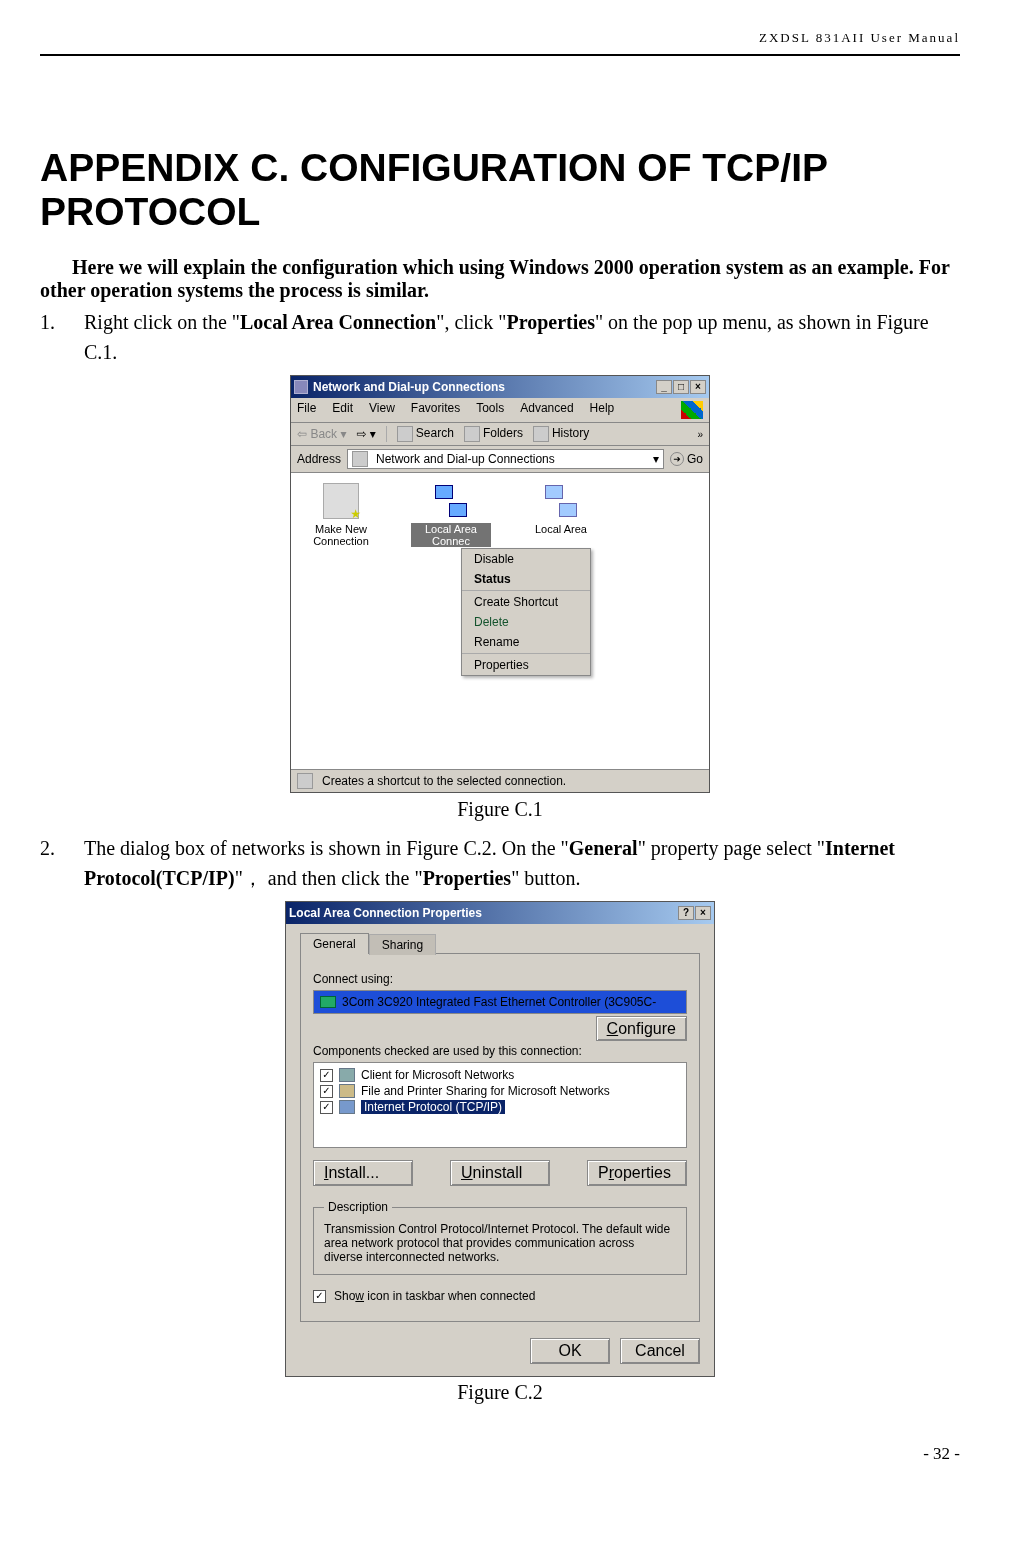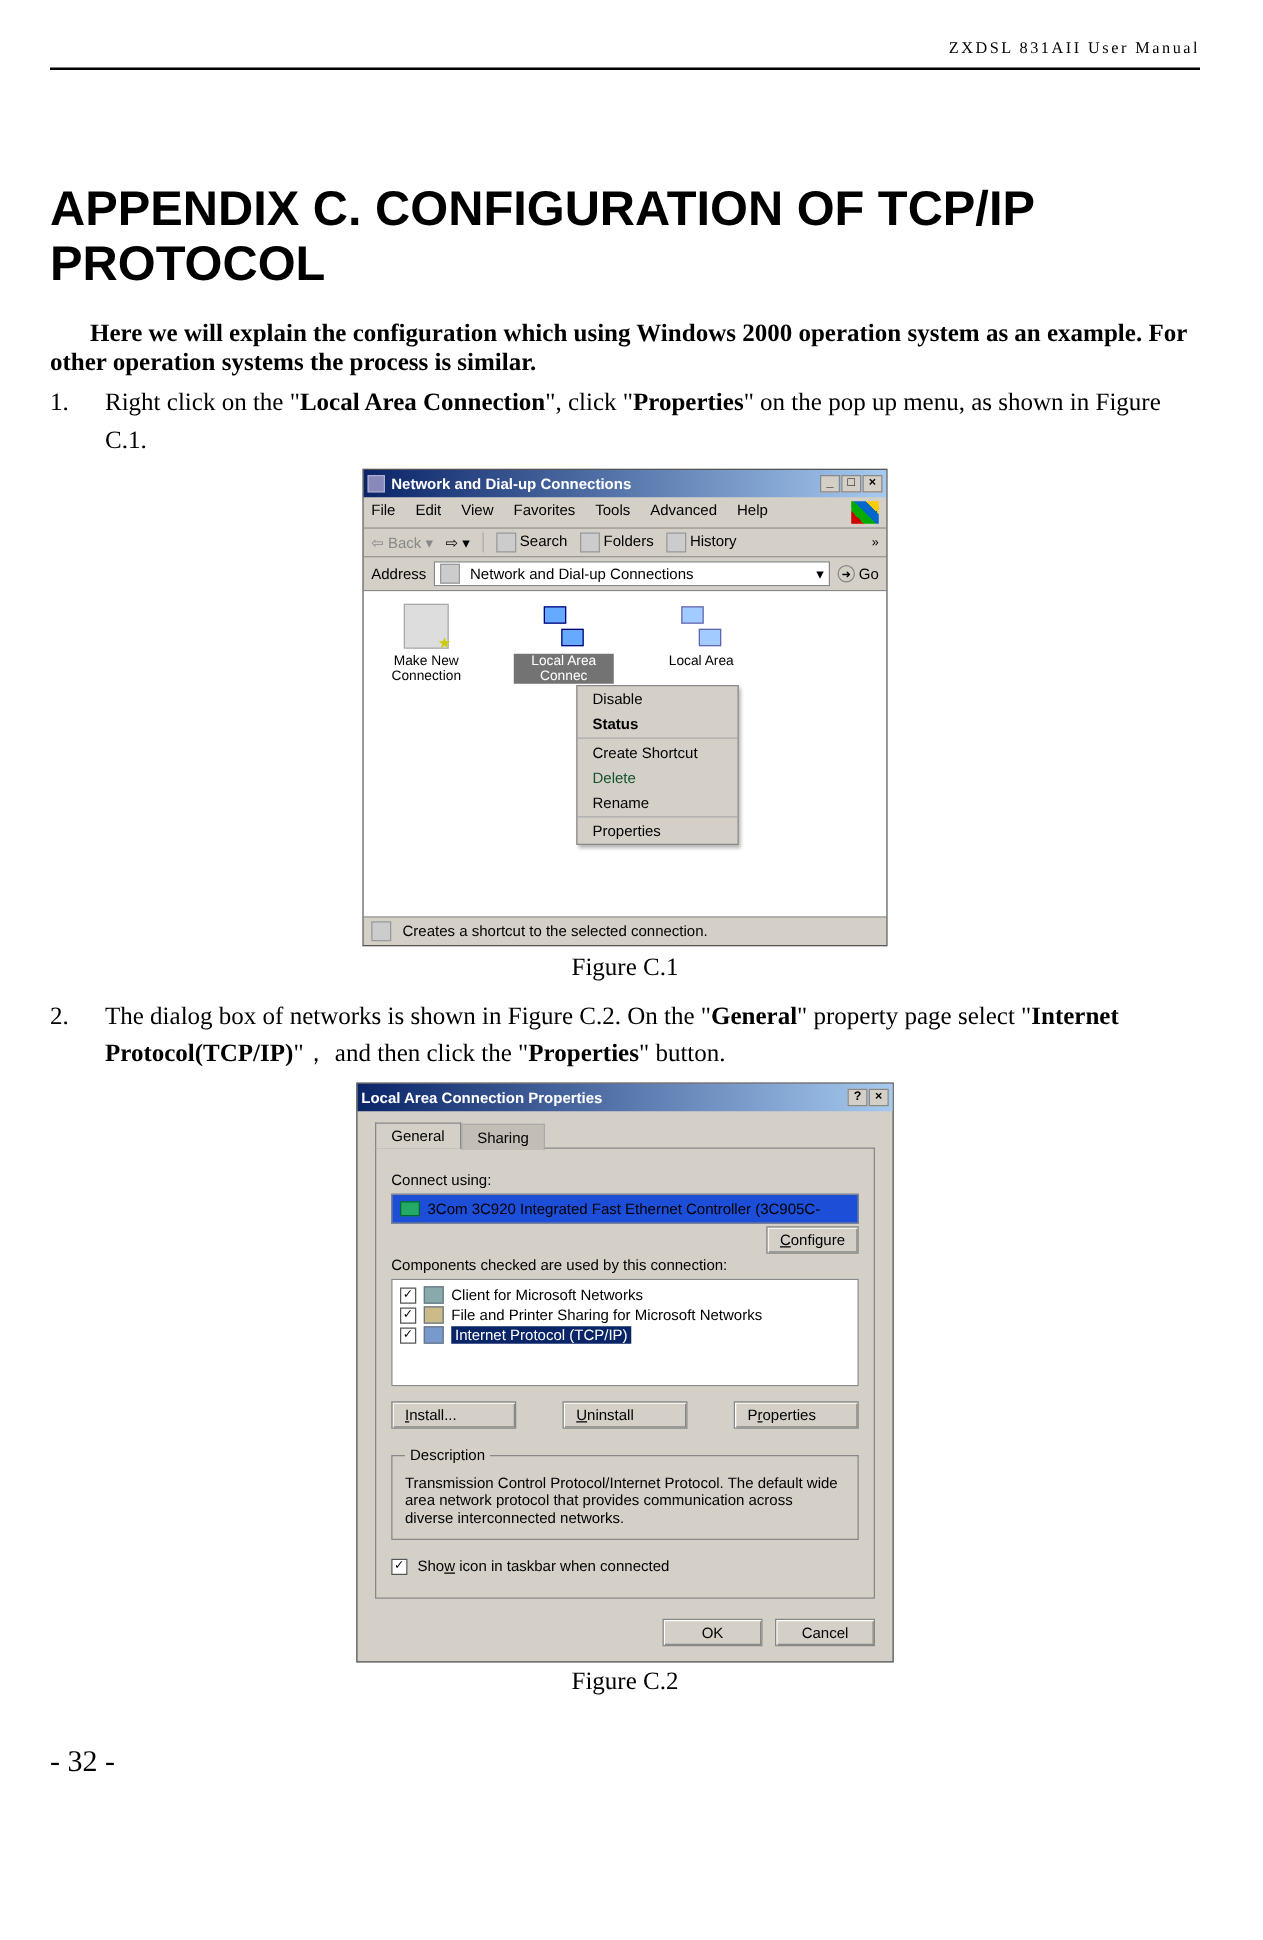--- a/index.html
+++ b/index.html
@@ -115,21 +115,21 @@
   }
   .addrbar .go {
     display:flex; align-items:center; gap:3px;
   }
   .go-arrow {
     width:14px;height:14px; border:1px solid #888; border-radius:50%;
     display:inline-flex; align-items:center; justify-content:center;
     font-size:9px;
   }
   .client {
-    background:#fff; height: 260px; position:relative;
+    background:#fff; height: 296px; position:relative;
     padding:10px;
   }
   .desk-icons { display:flex; gap:30px; }
   .desk-item { width:80px; text-align:center; font-size:11px; }
   .desk-item .ico {
     width:36px; height:36px; margin:0 auto 4px auto;
     display:flex; align-items:center; justify-content:center;
   }
   .ico-wizard { background:#ddd; border:1px solid #aaa; position:relative; }
   .ico-wizard::after { content:"★"; position:absolute; right:-3px; bottom:-3px; color:#cc0; font-size:12px;}
@@ -179,21 +179,21 @@
   }
   .label { margin:6px 0 4px 0; }
   .conn-box {
     background:#1d4ed8; border:1px solid #888; padding:4px 6px;
     display:flex; align-items:center; gap:6px;
   }
   .nic-ico { width:16px;height:12px; background:#2a6; border:1px solid #063; }
   .btn {
     background:#d4d0c8; border:1px solid #888; padding:3px 10px;
     box-shadow: inset 1px 1px 0 #fff, inset -1px -1px 0 #888;
-    font-size:12px; cursor:default;
+    font-size:16px; cursor:default;
   }
   .btn u { text-decoration:underline; }
   .right { text-align:right; margin-top:6px; }
   .components {
     background:#fff; border:1px solid #888; height:86px; padding:4px 4px;
   }
   .comp-row {
     display:flex; align-items:center; gap:6px; padding:1px 2px;
   }
   .chk {
@@ -211,21 +211,21 @@
     border:1px solid #888; margin-top:14px; padding:8px 10px 10px 10px;
   }
   fieldset.desc legend { padding:0 4px; }
   .taskbar-row {
     display:flex; align-items:center; gap:8px; margin-top:14px;
   }
   .dlg-footer {
     display:flex; gap:10px; justify-content:flex-end; margin-top:16px;
   }
   .dlg-footer .btn { width:80px; text-align:center; }
-  .page-num { text-align:left; margin-top:40px; font-size:24px; }
+  .page-num { text-align:right; margin-top:40px; font-size:17px; }
 </style>
 </head>
 <body>
 
 <div class="header-title">ZXDSL 831AII User Manual</div>
 
 <h1 class="appendix">APPENDIX C. CONFIGURATION OF TCP/IP PROTOCOL</h1>
 
 <p class="intro"><b>Here we will explain the configuration which using Windows 2000 operation system as an example. For other operation systems the process is similar.</b></p>
 

